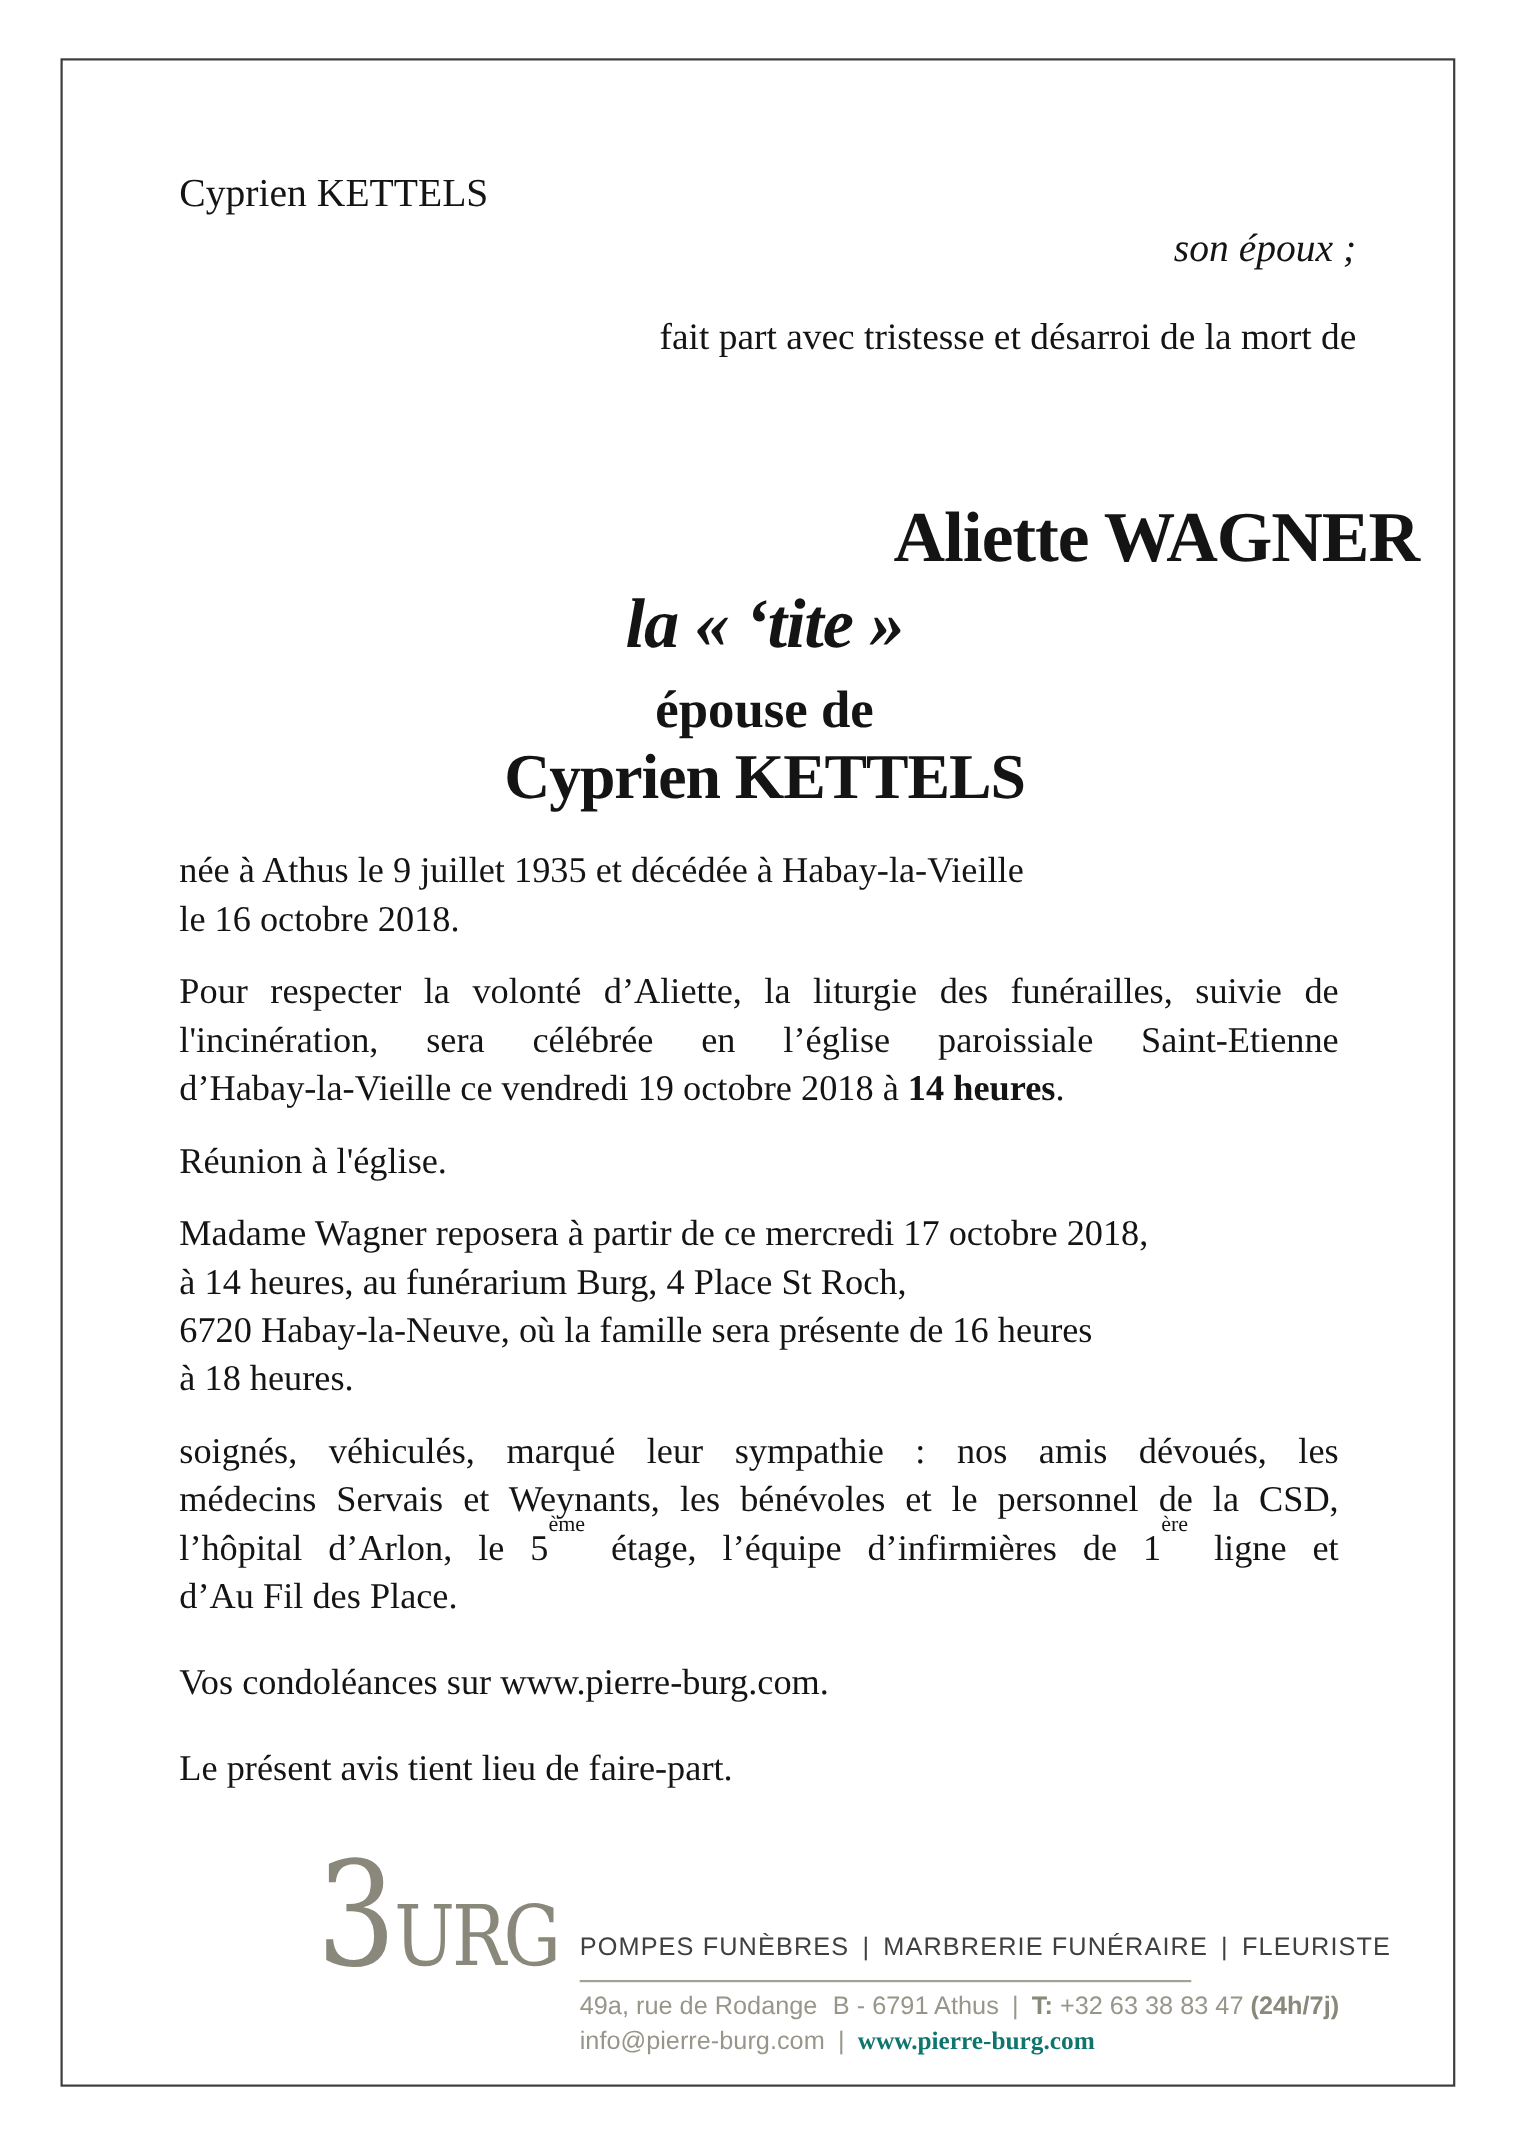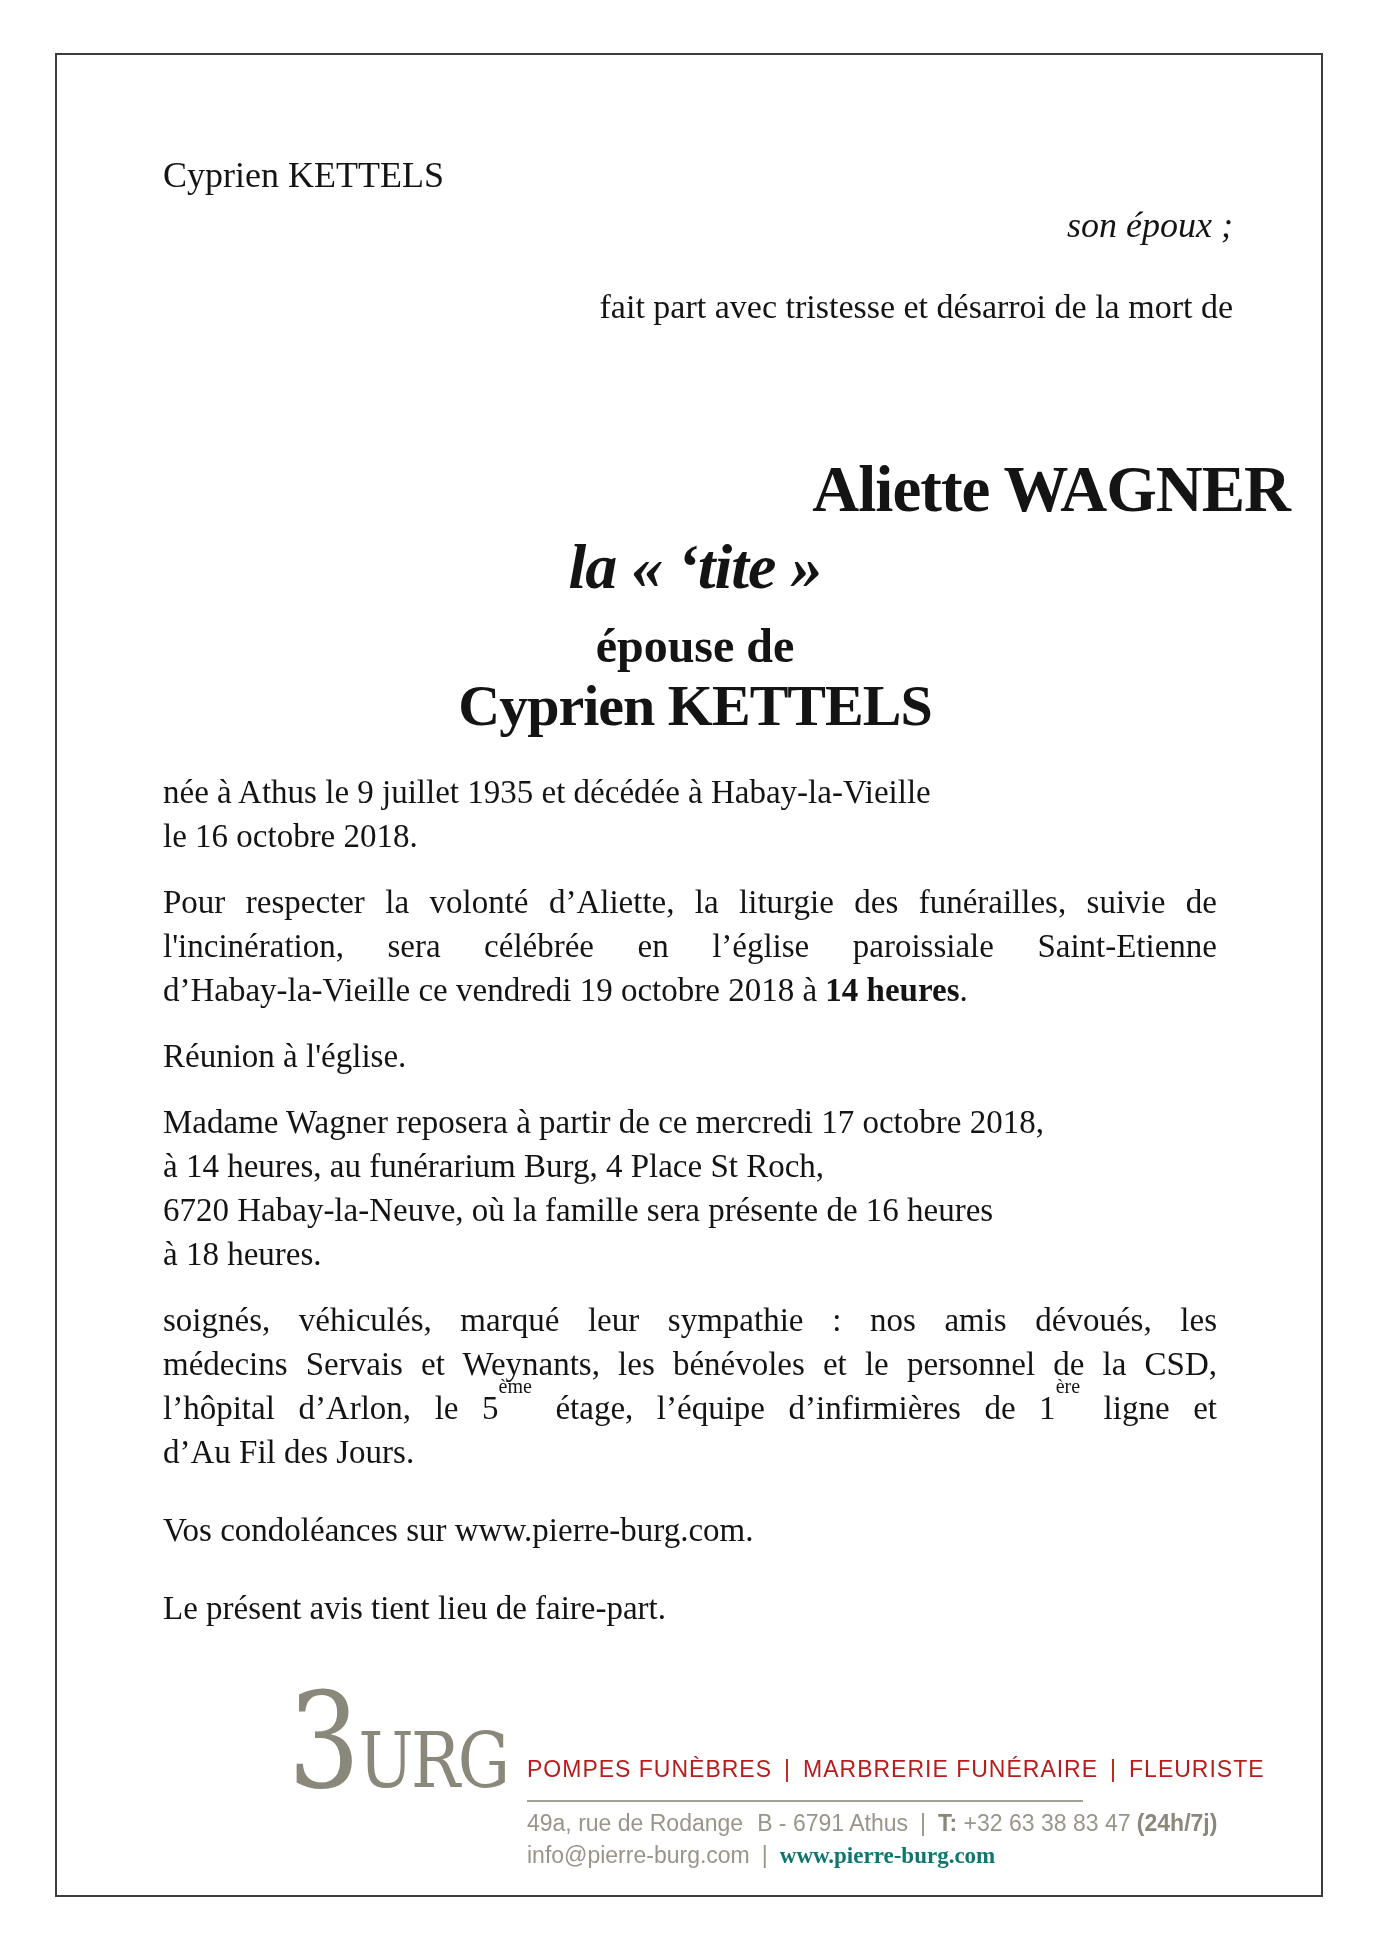--- a/index.html
+++ b/index.html
@@ -82,38 +82,38 @@
       <span class="lline">Madame Wagner reposera à partir de ce mercredi 17 octobre 2018,</span>
       <span class="lline">à 14 heures, au funérarium Burg, 4 Place St Roch,</span>
       <span class="lline">6720 Habay-la-Neuve, où la famille sera présente de 16 heures</span>
       <span class="lline">à 18 heures.</span>
     </p>
 
     <p>
       <span class="jline">soignés, véhiculés, marqué leur sympathie : nos amis dévoués, les</span>
       <span class="jline">médecins Servais et Weynants, les bénévoles et le personnel de la CSD,</span>
       <span class="jline"><span>l’hôpital d’Arlon, le 5</span><sup class="ord">ème</sup><span> étage, l’équipe d’infirmières de 1</span><sup class="ord">ère</sup><span> ligne et</span></span>
-      <span class="lline">d’Au Fil des Jours.</span>
+      <span class="lline">d’Au Fil des Place.</span>
     </p>
 
     <p class="gap-lg">
       <span class="lline">Vos condoléances sur www.pierre-burg.com.</span>
     </p>
 
     <p class="gap-lg">
       <span class="lline">Le présent avis tient lieu de faire-part.</span>
     </p>
 
   </div>
 
   <div class="logo" style="color:#8a887b;">
     <span class="logo-b">3</span><span class="logo-rest">URG</span>
   </div>
 
-  <div class="services footer-text" style="color:#b91c1c;">
+  <div class="services footer-text" style="color:#404040;">
     <span>POMPES FUNÈBRES</span><span class="sep">|</span><span>MARBRERIE FUNÉRAIRE</span><span class="sep">|</span><span>FLEURISTE</span>
   </div>
 
   <div class="footer-rule" style="background:#a3a196;"></div>
 
   <div class="addr footer-text" style="color:#98968a;">
     <span>49a, rue de Rodange</span><span class="sp2"></span><span>B - 6791 Athus</span><span class="sep">|</span><span class="b" style="color:#8a887b;">T:</span><span> +32 63 38 83 47 </span><span class="b" style="color:#8a887b;">(24h/7j)</span>
   </div>
 
   <div class="contact footer-text" style="color:#98968a;">

